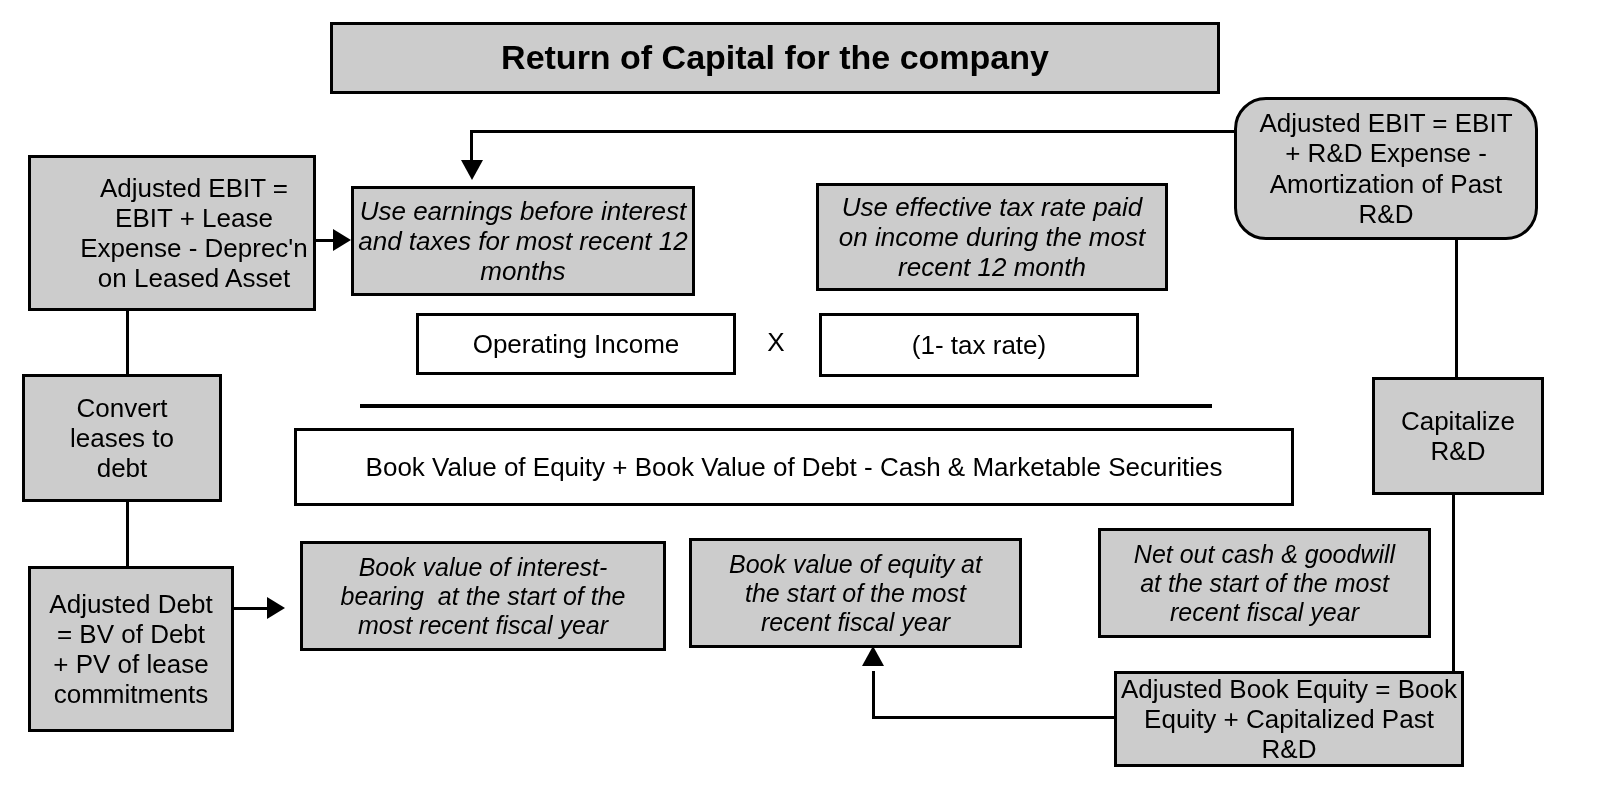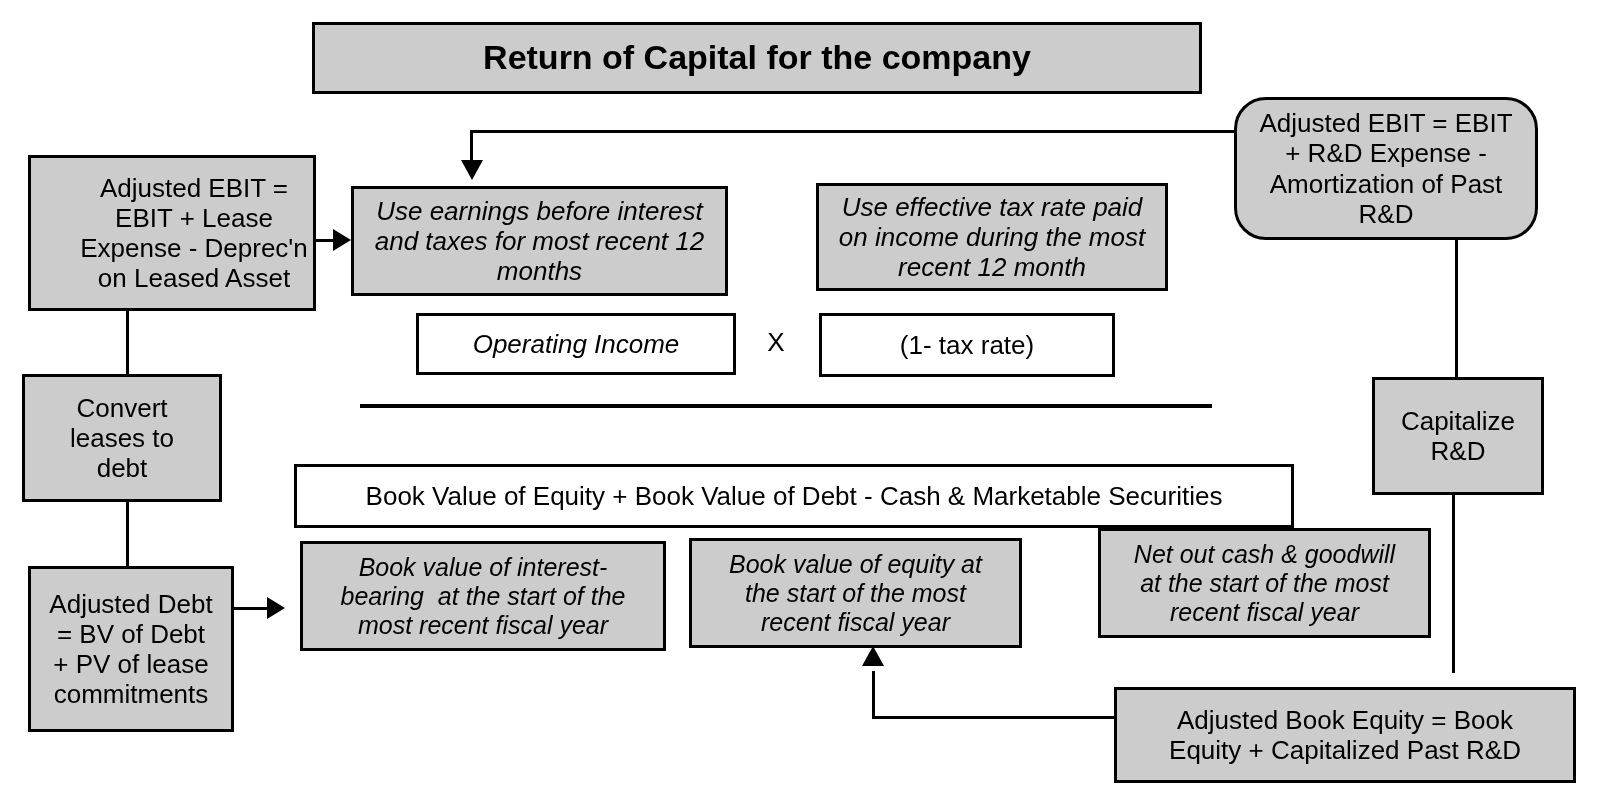--- a/index.html
+++ b/index.html
@@ -72,21 +72,21 @@
     display: flex;
     align-items: center;
     justify-content: center;
   }
 </style>
 </head>
 <body>
 
 <div id="canvas">
 
-  <div class="box gray title-box" style="left:312px; top:22px; width:890px; height:72px;">
+  <div class="box gray title-box" style="left:330px; top:22px; width:890px; height:72px;">
     <span>Return of Capital for the company</span>
   </div>
 
   <div class="box gray f26" style="left:28px; top:155px; width:288px; height:156px;padding-left:44px;">
     <span>Adjusted EBIT =
 EBIT + Lease
 Expense - Deprec'n
 on Leased Asset</span>
   </div>
 
@@ -99,52 +99,52 @@
   <div class="box gray f26" style="left:28px; top:566px; width:206px; height:166px;">
     <span>Adjusted Debt
 = BV of Debt
 + PV of lease
 commitments</span>
   </div>
 
   <div class="line vline" style="left:126px; top:311px; height:63px;"></div>
   <div class="line vline" style="left:126px; top:502px; height:64px;"></div>
 
-  <div class="box gray italic f26" style="left:351px; top:186px; width:377px; height:110px;">
+  <div class="box gray italic f26" style="left:351px; top:186px; width:344px; height:110px;">
     <span>Use earnings before interest
 and taxes for most recent 12
 months</span>
   </div>
 
   <div class="box gray italic f26" style="left:816px; top:183px; width:352px; height:108px;">
     <span>Use effective tax rate paid
 on income during the most
 recent 12 month</span>
   </div>
 
   <div class="line hline" style="left:316px; top:239px; width:26px;"></div>
   <div class="arrowhead arrow-right" style="left:333px; top:229px;"></div>
 
   <div class="line hline" style="left:470px; top:130px; width:765px;"></div>
   <div class="line vline" style="left:470px; top:130px; height:38px;"></div>
   <div class="arrowhead arrow-down" style="left:461px; top:160px;"></div>
 
-  <div class="box white f26" style="left:416px; top:313px; width:320px; height:62px;font-style:italic;">
+  <div class="box white f26" style="left:416px; top:313px; width:320px; height:62px;">
     <span>Operating Income</span>
   </div>
 
   <div class="op-symbol" style="left:755px; top:320px; width:42px; height:44px;">X</div>
 
-  <div class="box white f26" style="left:819px; top:313px; width:296px; height:64px;">
+  <div class="box white f26" style="left:819px; top:313px; width:320px; height:64px;">
     <span>(1- tax rate)</span>
   </div>
 
   <div class="line hline" style="left:360px; top:404px; width:852px; height:4px;"></div>
 
-  <div class="box white f26" style="left:294px; top:428px; width:1000px; height:64px;margin-top:36px;">
+  <div class="box white f26" style="left:294px; top:428px; width:1000px; height:78px;">
     <span>Book Value of Equity + Book Value of Debt - Cash &amp; Marketable Securities</span>
   </div>
 
   <div class="box gray italic f25" style="left:300px; top:541px; width:366px; height:110px;">
     <span>Book value of interest-
 bearing  at the start of the
 most recent fiscal year</span>
   </div>
 
   <div class="line hline" style="left:234px; top:607px; width:42px;"></div>
@@ -167,21 +167,21 @@
 + R&amp;D Expense -
 Amortization of Past
 R&amp;D</span>
   </div>
 
   <div class="box gray f26" style="left:1372px; top:377px; width:172px; height:118px;">
     <span>Capitalize
 R&amp;D</span>
   </div>
 
-  <div class="box gray f26" style="left:1114px; top:671px; width:462px; height:96px;margin-top:16px;">
+  <div class="box gray f26" style="left:1114px; top:671px; width:350px; height:96px;">
     <span>Adjusted Book Equity = Book
 Equity + Capitalized Past R&amp;D</span>
   </div>
 
   <div class="line vline" style="left:1455px; top:240px; height:138px;"></div>
   <div class="line vline" style="left:1452px; top:495px; height:178px;"></div>
 
   <div class="line hline" style="left:872px; top:716px; width:244px;"></div>
   <div class="line vline" style="left:872px; top:671px; height:48px;"></div>
   <div class="arrowhead arrow-up" style="left:862px; top:646px;"></div>

